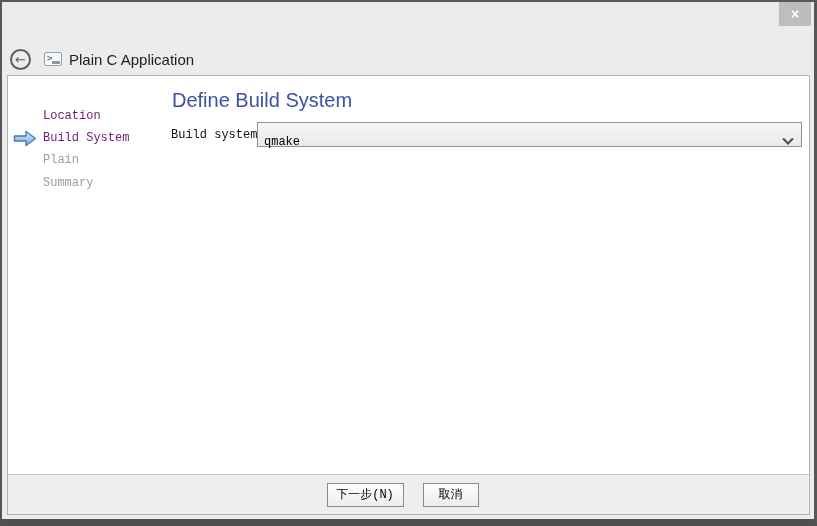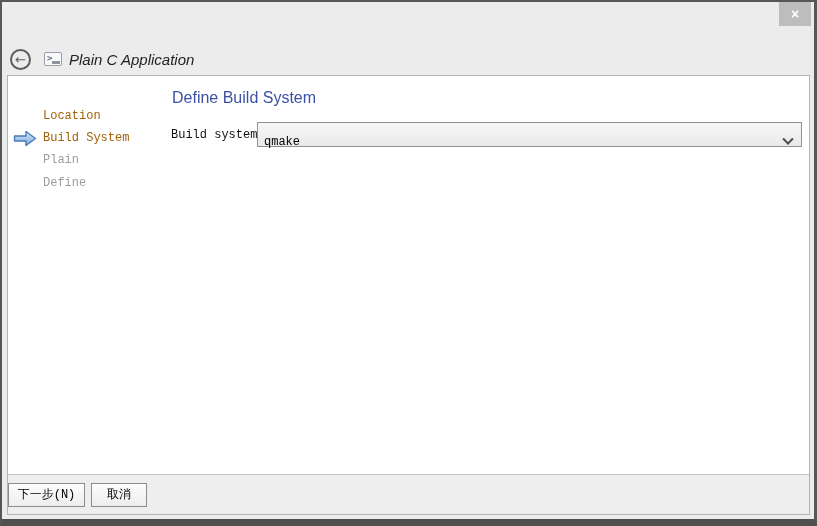--- a/index.html
+++ b/index.html
@@ -38,43 +38,43 @@
     position:relative; width:18px; height:14px; margin-left:13px;
     border:1px solid #99a0a8; border-radius:2px; background:#f6f8fa;
   }
   .app-icon .prompt {
     position:absolute; left:2px; top:0px; font-family:"DejaVu Sans Mono", monospace;
     font-size:9px; font-weight:bold; color:#5a6570;
   }
   .app-icon .bar {
     position:absolute; right:1px; bottom:1px; width:8px; height:3px; background:#8d959e;
   }
-  .title { margin-left:7px; font-size:15px; font-weight:normal; color:#1f1f1f;font-style:italic; }
+  .title { margin-left:7px; font-size:15px; font-weight:normal; color:#1f1f1f; }
 
   
   .panel {
     position:absolute; left:5px; top:73px; width:803px; height:440px;
     border:1px solid #b3b3b3; background:#ffffff;
     display:flex; flex-direction:column;
   }
   .page { position:relative; width:100%; height:398px; background:#ffffff; }
 
   
   .step {
     position:absolute; left:35px;
     font-family:"Liberation Mono", monospace; font-size:12px; line-height:14px;
-    color:#a16207; white-space:nowrap;
+    color:#701a75; white-space:nowrap;
   }
   .step.upcoming { color:#9d9d9d; }
   .step-arrow { position:absolute; left:5px; top:54px; width:24px; height:17px; }
 
   
   .page-heading {
     position:absolute; left:164px; top:13px;
-    font-size:16px; font-weight:normal; color:#3c51a5;
+    font-size:20px; font-weight:normal; color:#3c51a5;
   }
   .field-label {
     position:absolute; left:163px; top:52px;
     font-family:"Liberation Mono", monospace; font-size:12px; color:#111111;
     white-space:nowrap;
   }
   .combo {
     position:absolute; left:249px; top:46px; width:545px; height:25px;
     border:1px solid #919191;
     background:linear-gradient(to bottom, #f7f7f7, #e9e9e9);
@@ -85,22 +85,22 @@
   }
   .chevron {
     margin-left:auto; width:8px; height:8px;
     border-right:2px solid #4b4b4b; border-bottom:2px solid #4b4b4b;
     transform:rotate(45deg) translate(-2px,-2px);
   }
 
   
   .buttonbar {
     height:40px; background:#eeeeee; border-top:1px solid #c3c3c3;
-    display:flex; align-items:center; justify-content:flex-start;
-    padding-right:12px; gap:6px;
+    display:flex; align-items:center; justify-content:center;
+    padding-right:12px; gap:19px;
   }
   .wbtn {
     height:24px; border:1px solid #8c8c8c;
     background:linear-gradient(to bottom, #fdfdfd, #ededed);
     font-family:"Liberation Mono", "Liberation Sans", monospace; font-size:12px;
     color:#000000; cursor:pointer; text-align:center; line-height:22px; padding:0;
   }
   .wbtn.next { width:77px; }
   .wbtn.cancel { width:56px; }
 </style>
@@ -131,21 +131,21 @@
             <stop offset="0" stop-color="#d6e6f8"></stop>
             <stop offset="1" stop-color="#7aaede"></stop>
           </linearGradient>
         </defs>
         <path d="M1.5 6 L13 6 L13 1.5 L22.5 8.5 L13 15.5 L13 11 L1.5 11 Z" fill="url(#ag)" stroke="#4a7ab5" stroke-width="1.4" stroke-linejoin="round"></path>
       </svg>
 
       <div class="step visited" style="top:33px">Location</div>
       <div class="step current" style="top:55px">Build System</div>
       <div class="step upcoming" style="top:77px">Plain</div>
-      <div class="step upcoming" style="top:100px">Define</div>
+      <div class="step upcoming" style="top:100px">Summary</div>
 
       <h2 class="page-heading">Define Build System</h2>
 
       <label class="field-label">Build system:</label>
 
       <div class="combo">
         <span class="combo-value">qmake</span>
         <span class="chevron"></span>
       </div>
 

